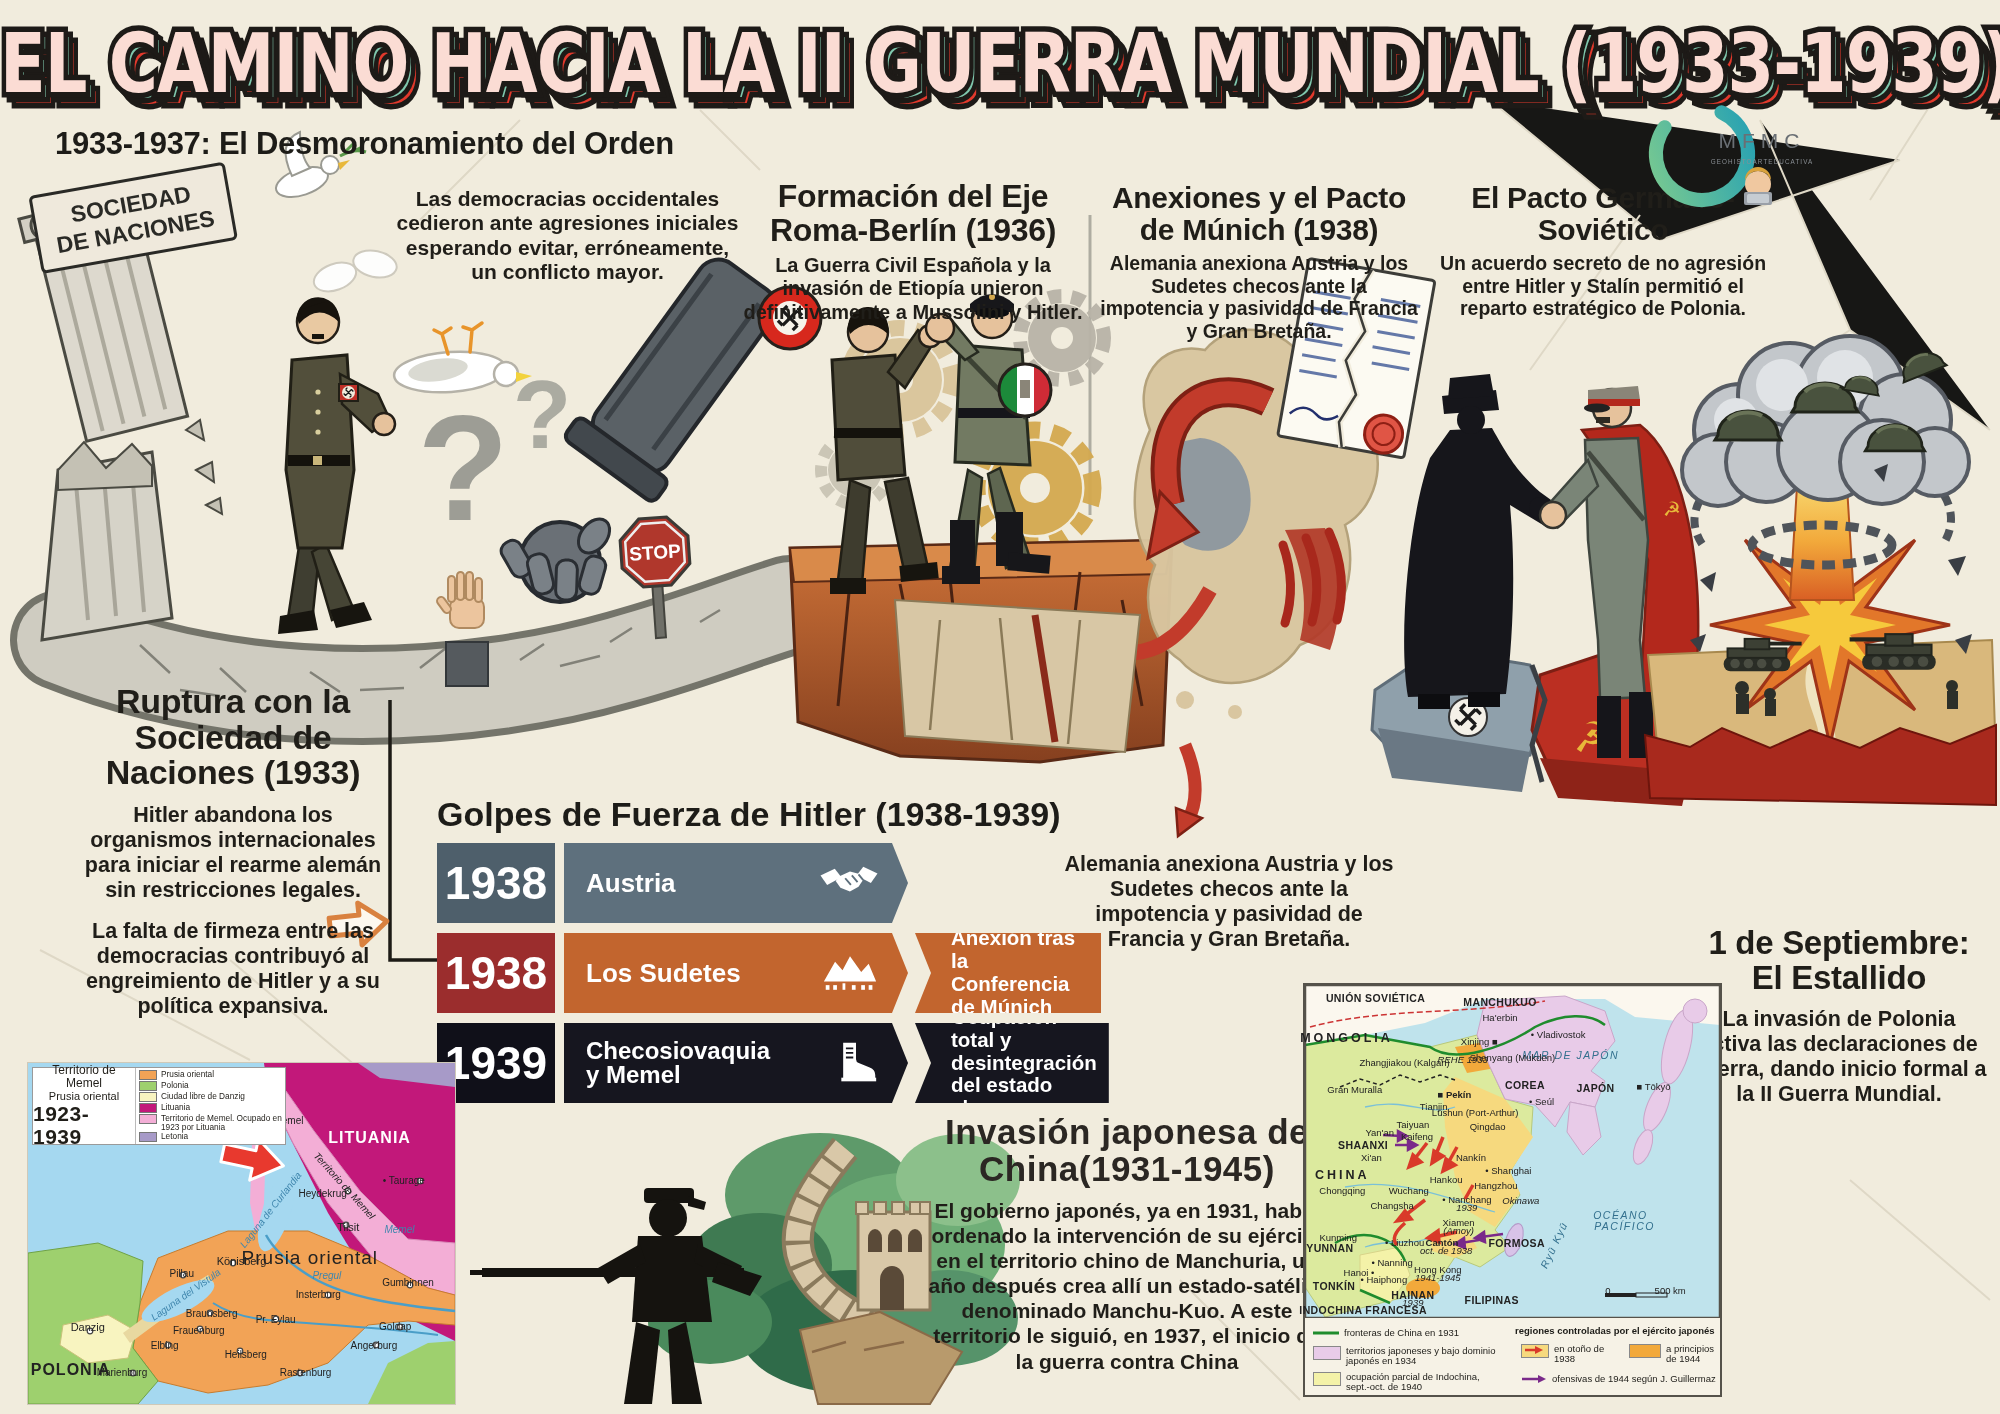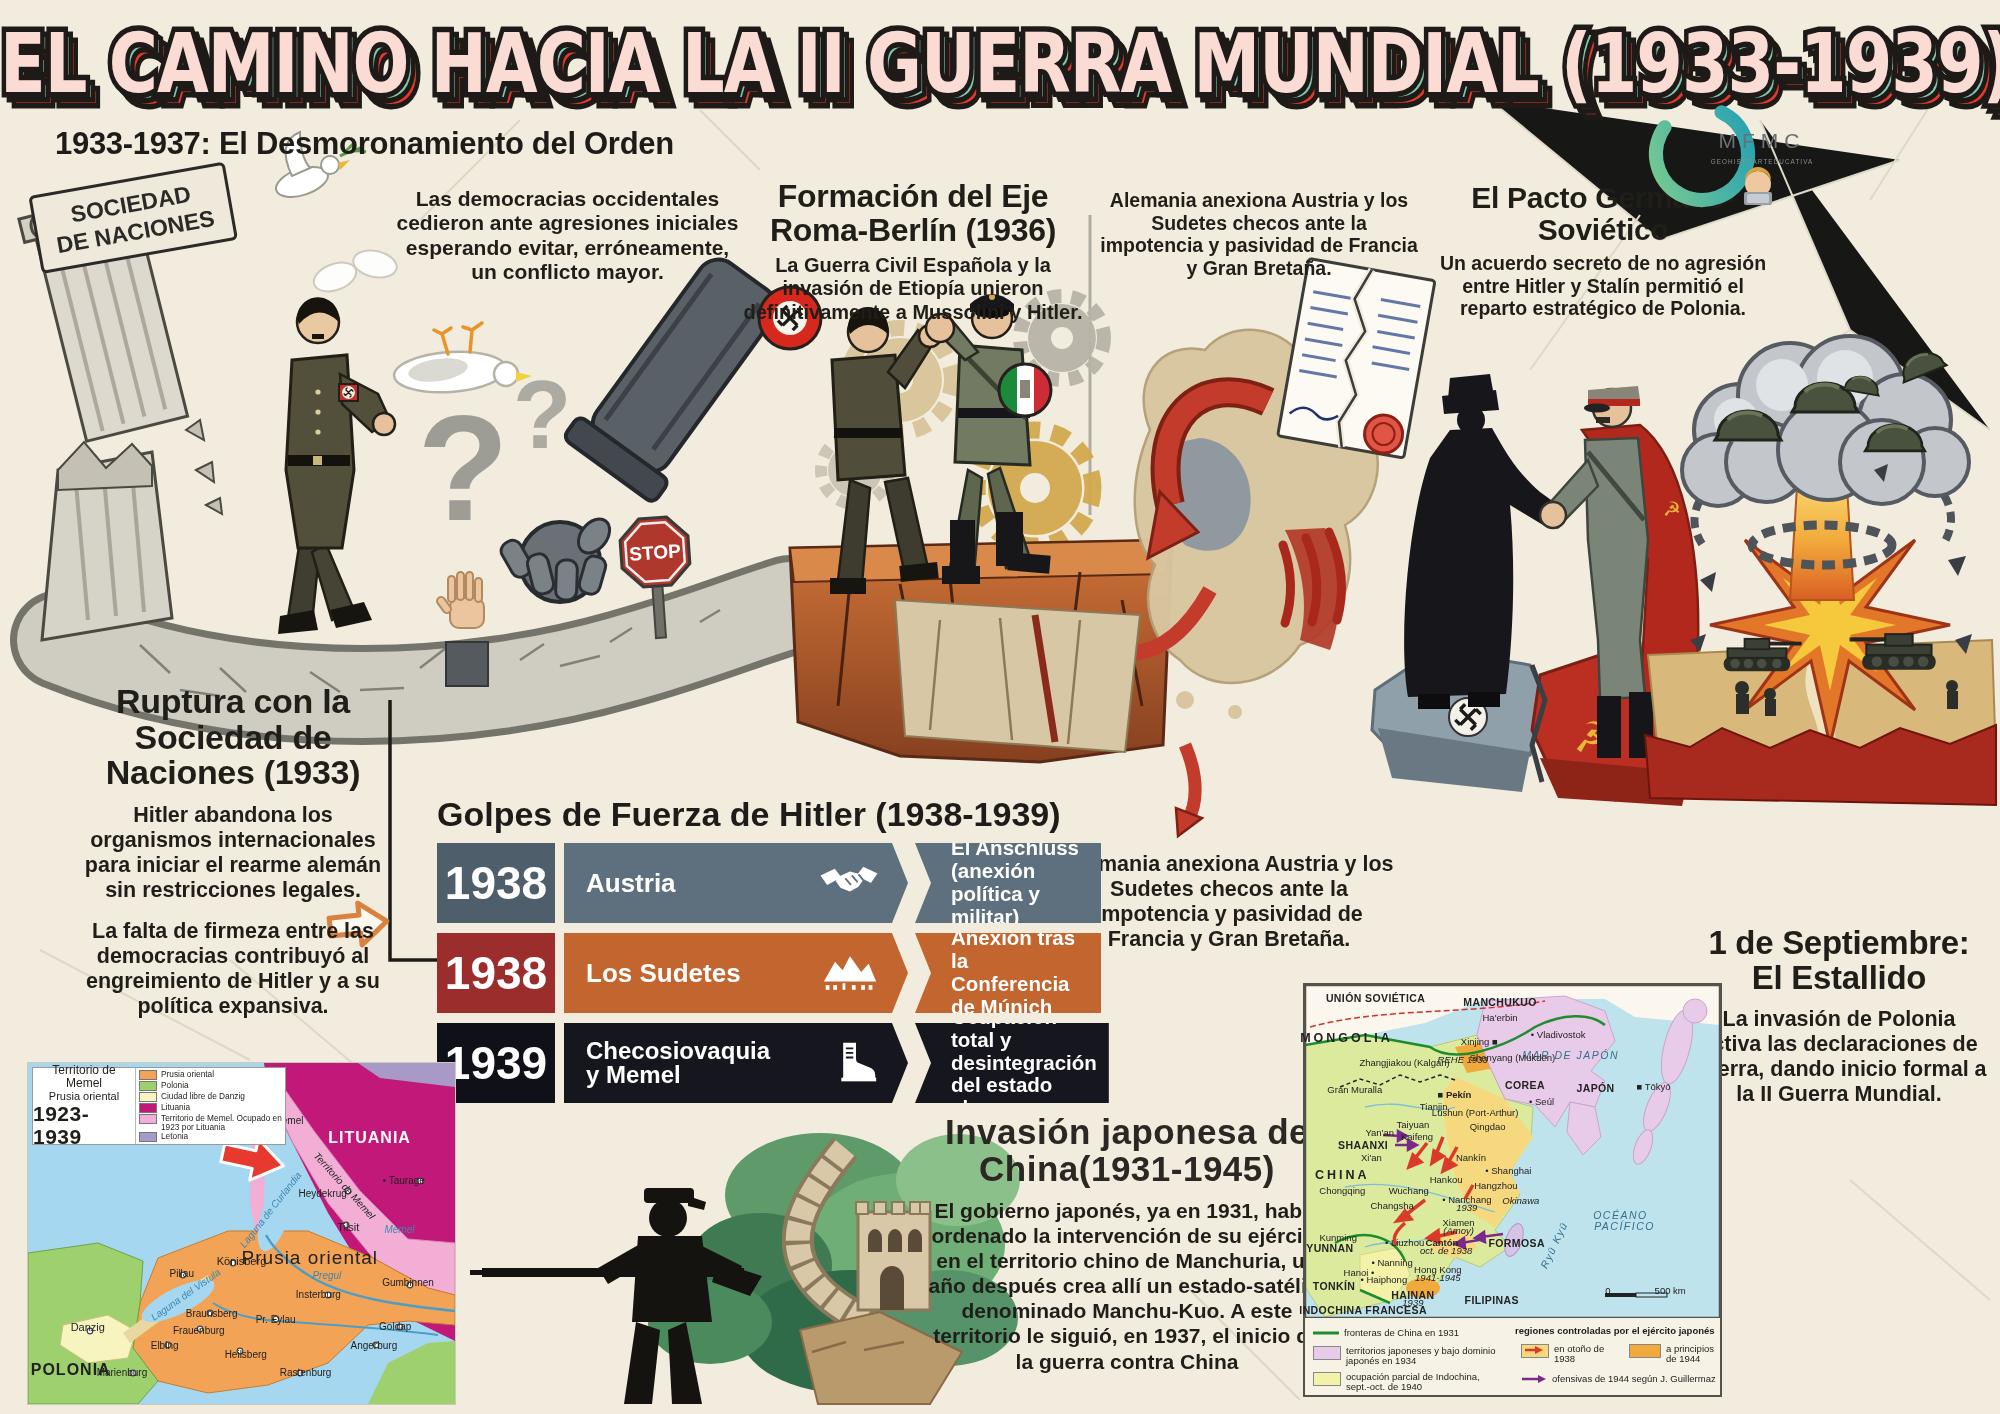--- a/index.html
+++ b/index.html
@@ -498,20 +498,21 @@
   <div class="sec-h" style="left:55px;top:126px;width:680px">1933-1937: El Desmoronamiento del Orden</div>
 
   <div class="tb" style="left:395px;top:180px;width:345px">
     <p>Las democracias occidentales cedieron ante agresiones iniciales esperando evitar, erróneamente, un conflicto mayor.</p>
   </div>
   <div class="tb" style="left:737px;top:180px;width:352px">
     <h3>Formación del Eje Roma-Berlín (1936)</h3>
     <p style="font-size:20px">La Guerra Civil Española y la invasión de Etiopía unieron definitivamente a Mussolini y Hitler.</p>
   </div>
   <div class="tb" style="left:1100px;top:182px;width:318px">
+    <h3 style="font-size:30px">Anexiones y el Pacto de Múnich (1938)</h3>
     <p style="font-size:19.5px">Alemania anexiona Austria y los Sudetes checos ante la impotencia y pasividad de Francia y Gran Bretaña.</p>
   </div>
   <div class="tb" style="left:1437px;top:182px;width:332px">
     <h3 style="font-size:30px">El Pacto Germano-Soviético</h3>
     <p style="font-size:19.5px">Un acuerdo secreto de no agresión entre Hitler y Stalín permitió el reparto estratégico de Polonia.</p>
   </div>
   <div class="tb" style="left:72px;top:684px;width:322px">
     <h3 style="font-size:34px">Ruptura con la Sociedad de Naciones (1933)</h3>
     <p style="margin-top:12px;font-size:21.5px">Hitler abandona los organismos internacionales para iniciar el rearme alemán sin restricciones legales.</p>
     <p style="margin-top:16px;font-size:21.5px;font-weight:800;width:300px;margin-left:auto;margin-right:auto">La falta de firmeza entre las democracias contribuyó al engreimiento de Hitler y a su política expansiva.</p>
@@ -537,21 +538,20 @@
         <span>Austria</span>
         <span class="ticon">
           <svg width="58" height="38" viewBox="0 0 60 40" fill="#fff">
             <polygon points="0,12 15,5 22,14 7,22"></polygon>
               <polygon points="60,10 45,3 38,12 53,20"></polygon>
             <path d="M20,13 l11,-5 l8,2 l7,5 l-6,9 l-9,5 l-10,-4 l-5,-7 z"></path>
             <path d="M26,15 l6,7 M33,12 l6,7 M40,11 l5,6" stroke="#5e707d" stroke-width="2" fill="none"></path>
           </svg>
           </span>
       </div>
-      <div class="res">El Anschluss (anexión política y militar)</div>
     </div>
     <div class="row r2">
       <div class="yr">1938</div>
       <div class="mid">
         <span>Los Sudetes</span>
         <span class="ticon">
           <svg width="56" height="40" viewBox="0 0 60 42" fill="#fff">
             <polygon points="2,30 14,9 22,18 30,3 42,20 50,11 58,30"></polygon>
             <rect x="4" y="34" width="4" height="5"></rect>
               <rect x="12" y="34" width="4" height="5"></rect>

